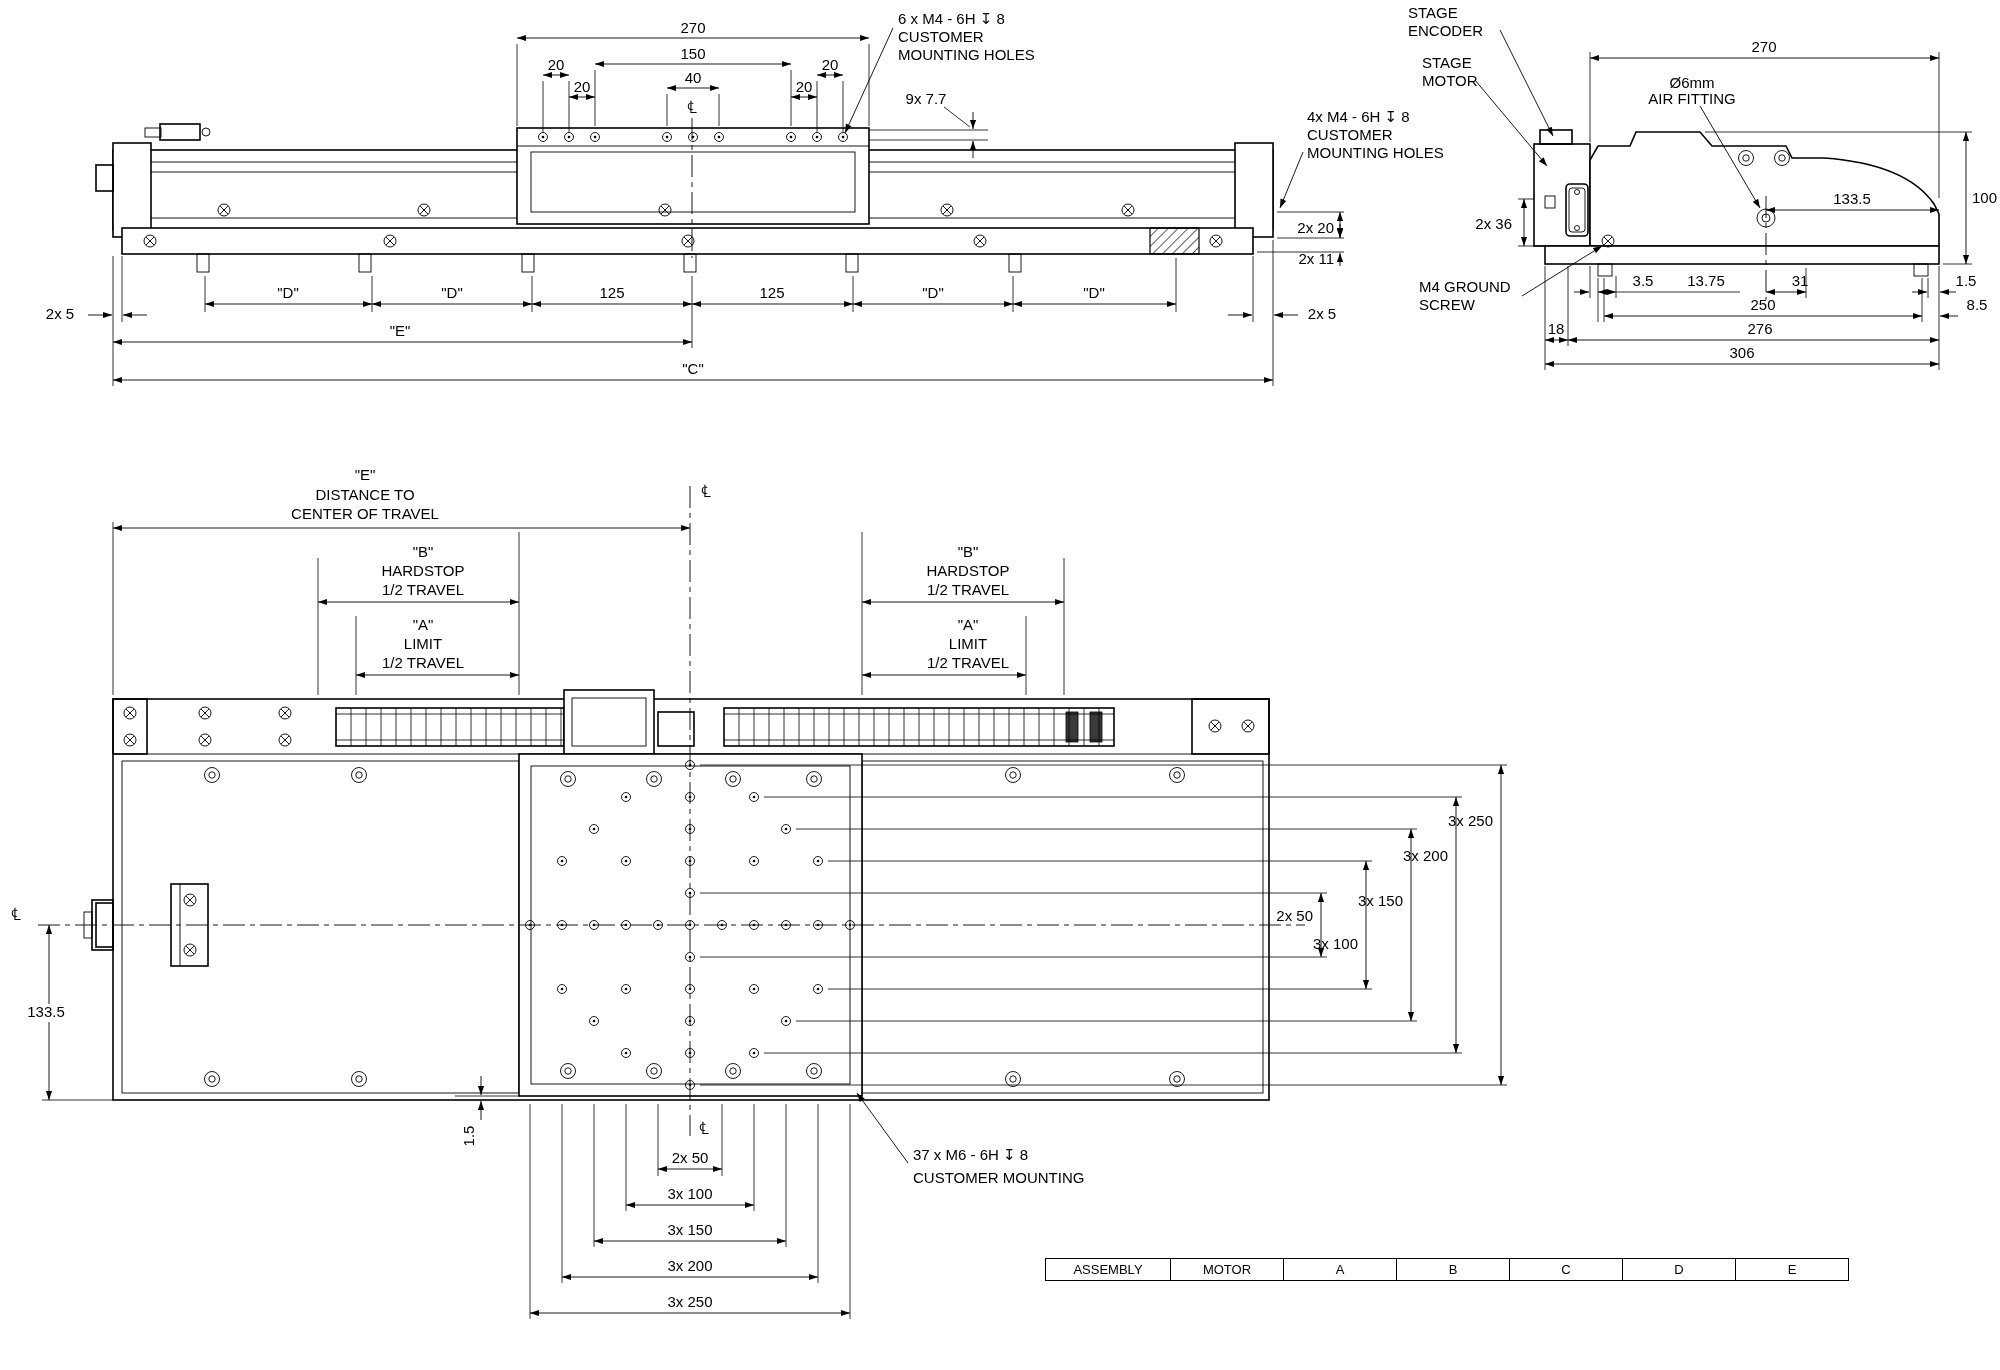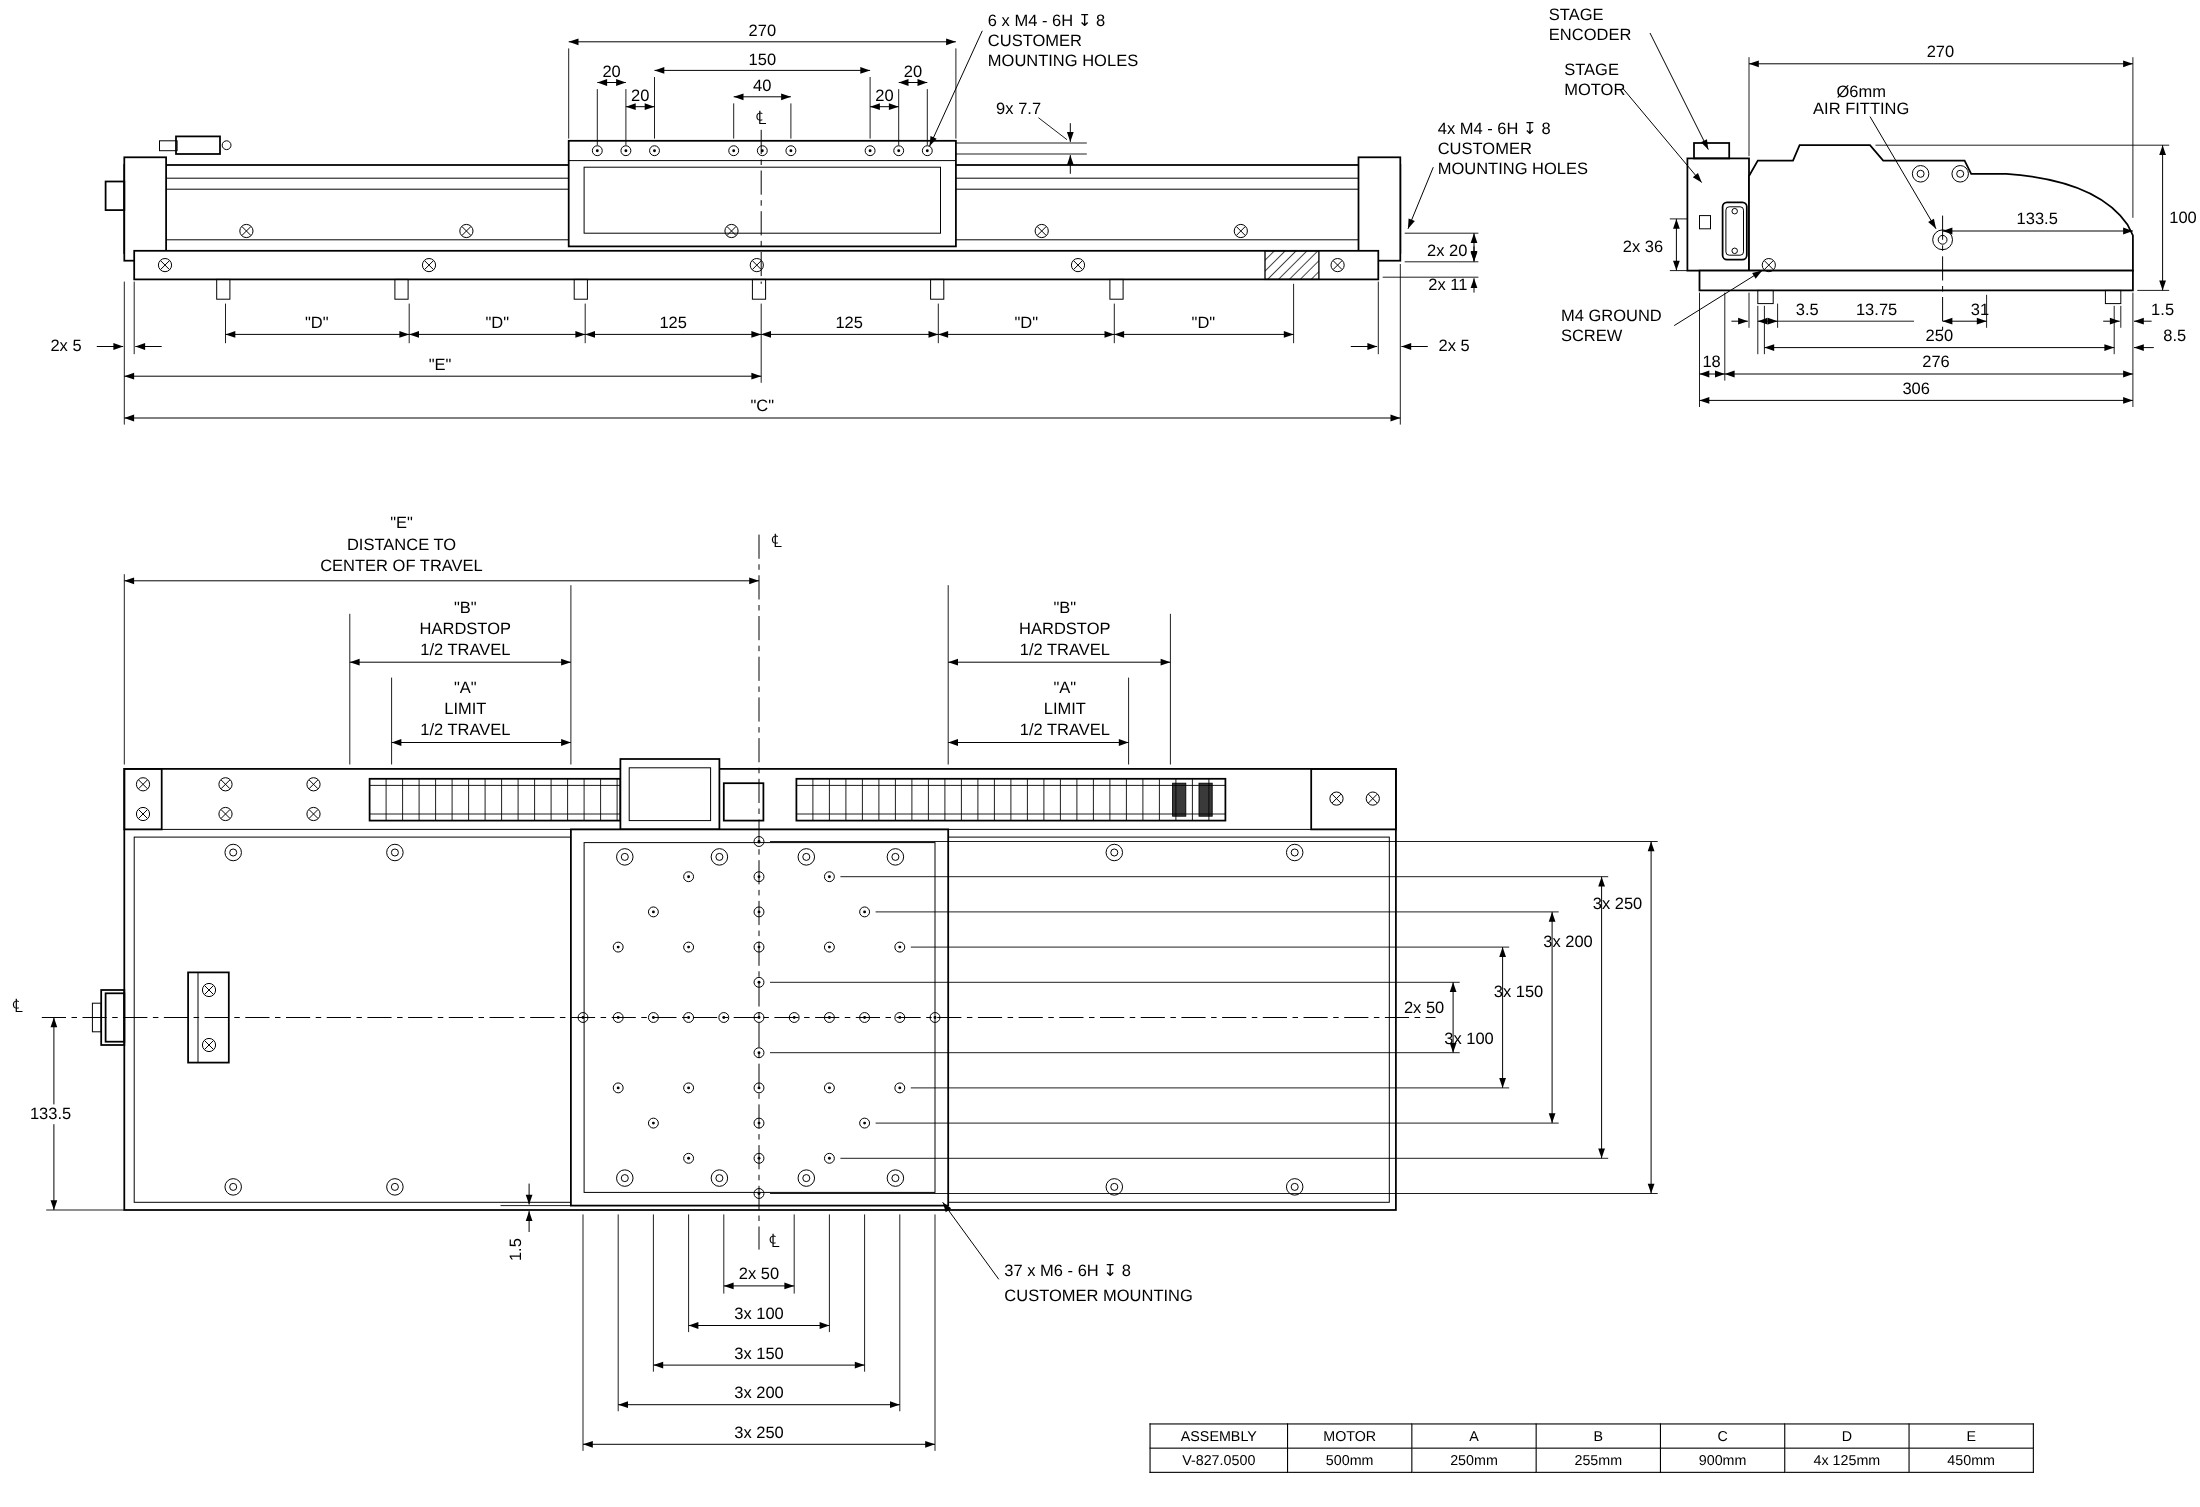--- a/index.html
+++ b/index.html
@@ -14,21 +14,21 @@
   .dim{fill:none;stroke:#000;stroke-width:0.9;}
   .cl{fill:none;stroke:#000;stroke-width:0.9;stroke-dasharray:22 5 5 5;}
   .hatchrect{fill:url(#hatch);stroke:#000;stroke-width:1.2;}
   .dk{fill:#3a3a3a;stroke:#000;stroke-width:0.8;}
   
   .t{font-family:"Liberation Sans",sans-serif;font-size:15px;fill:#000;text-anchor:middle;}
   .ts{text-anchor:start;}
   .te{text-anchor:end;}
   .sym{font-size:17px;}
   
-  .asm{position:absolute;left:1045px;top:1258px;border-collapse:collapse;table-layout:fixed;background:#fff;margin-top:36px;}
+  .asm{position:absolute;left:1045px;top:1258px;border-collapse:collapse;table-layout:fixed;background:#fff;}
   .asm th,.asm td{border:1px solid #000;font-family:"Liberation Sans",sans-serif;font-size:13px;
       font-weight:normal;text-align:center;padding:1px 4px;height:19px;width:104px;white-space:nowrap;}
   .asm th:first-child,.asm td:first-child{width:116px;}
 </style>
 </head>
 <body>
 
 <div class="canvas">
 <svg width="2000" height="1370" viewBox="0 0 2000 1370">
   <defs>
@@ -481,24 +481,15 @@
       <th>ASSEMBLY</th>
       <th>MOTOR</th>
       <th>A</th>
       <th>B</th>
       <th>C</th>
       <th>D</th>
       <th>E</th>
     </tr>
   </thead>
   <tbody>
-    <tr>
-      <td>V-827.0500</td>
-      <td>500mm</td>
-      <td>250mm</td>
-      <td>255mm</td>
-      <td>900mm</td>
-      <td>4x 125mm</td>
-      <td>450mm</td>
-    </tr>
   </tbody>
 </table>
 </div>
 
 </body></html>

